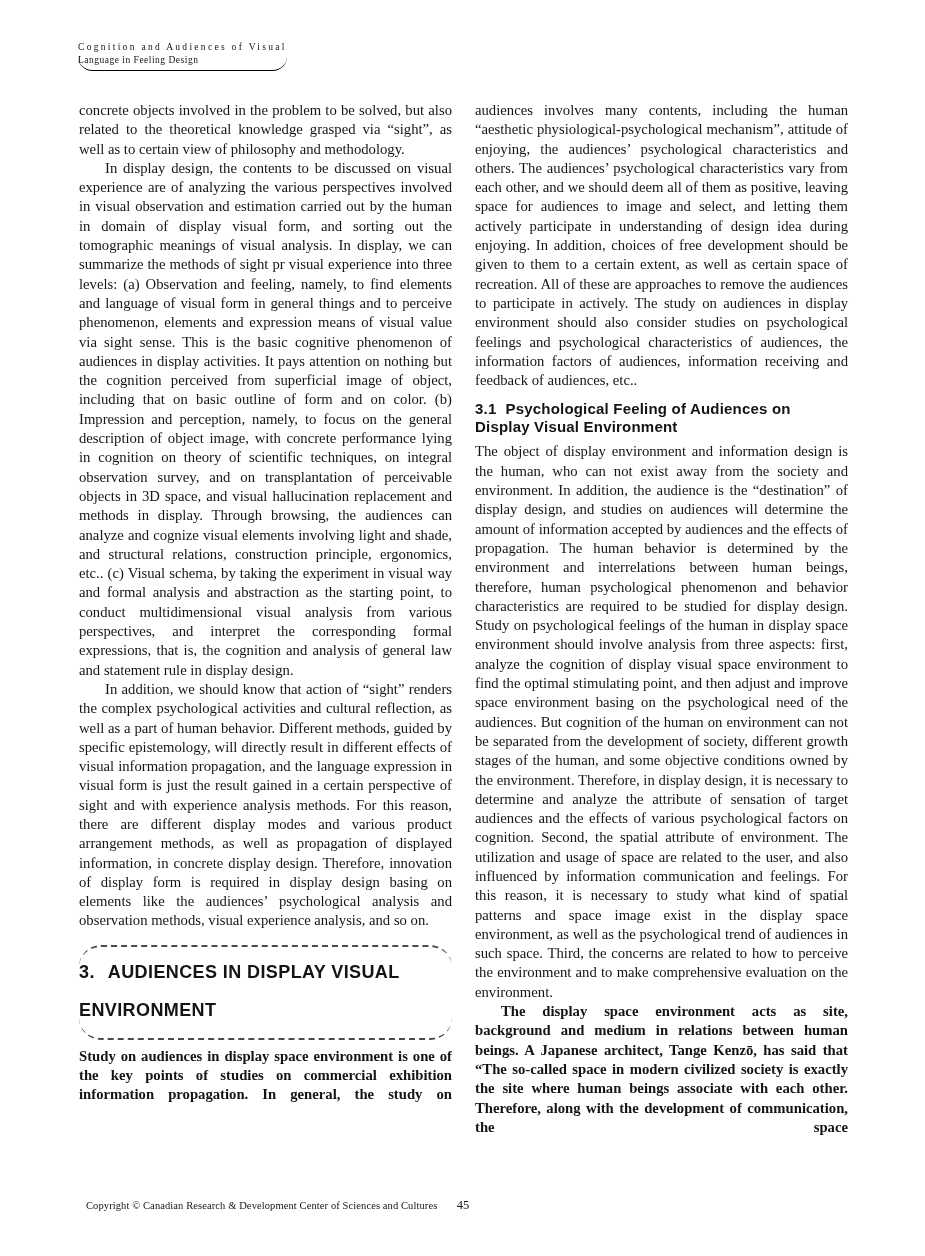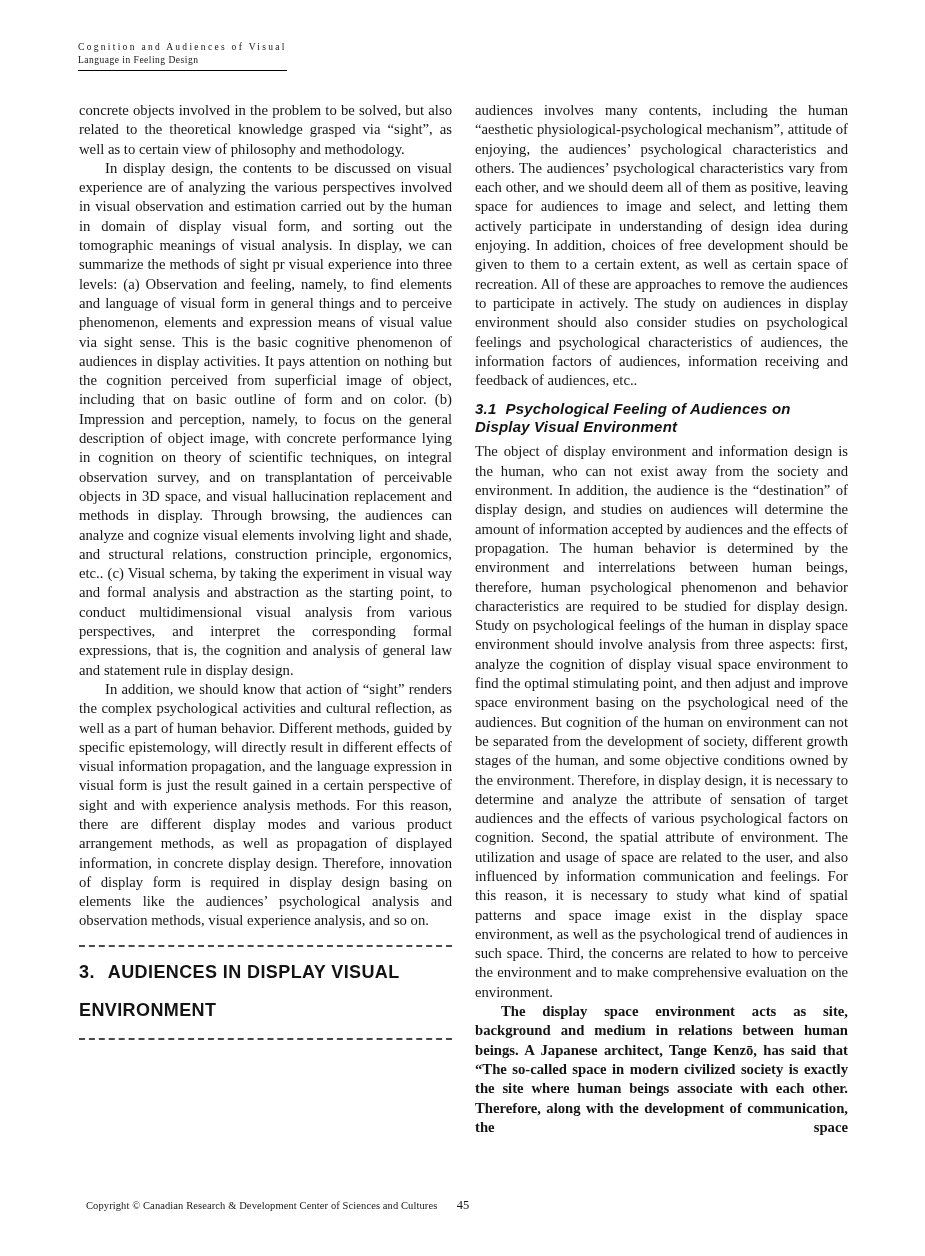--- a/index.html
+++ b/index.html
@@ -1,15 +1,15 @@
 <!DOCTYPE html>
 <html><head>
 <meta charset="utf-8">
 <style>
-  * { margin: 0; padding: 0; box-sizing: border-box; }
+  * { margin: 0; padding: 0; box-sizing: border-box; border-radius: 22px; }
   html, body { background: #ffffff; }
   body {
     width: 925px;
     height: 1256px;
     position: relative;
     font-family: "Liberation Serif", serif;
     color: #141414;
     overflow: hidden;
   }
   .page {
@@ -65,21 +65,20 @@
   .sec-num { margin-right: 13px; }
   .sub-heading {
     font-family: "Liberation Sans", sans-serif;
     font-weight: bold;
     font-size: 15px;
     line-height: 18px;
     letter-spacing: 0.2px;
     margin: 10px 0 6px 0;
     text-align: left;
     text-align-last: left;
-    font-style: italic;
   }
   .sub-num { margin-right: 9px; }
   .footer {
     position: absolute;
     left: 78px;
     right: 77px;
     top: 1198px;
     height: 20px;
   }
   .copyright {
@@ -109,20 +108,21 @@
 
   <div class="columns">
 
     <div class="col">
       <p class="para">concrete objects involved in the problem to be solved, but also related to the theoretical knowledge grasped via “sight”, as well as to certain view of philosophy and methodology.</p>
       <p class="para indent">In display design, the contents to be discussed on visual experience are of analyzing the various perspectives involved in visual observation and estimation carried out by the human in domain of display visual form, and sorting out the tomographic meanings of visual analysis. In display, we can summarize the methods of sight pr visual experience into three levels: (a) Observation and feeling, namely, to find elements and language of visual form in general things and to perceive phenomenon, elements and expression means of visual value via sight sense. This is the basic cognitive phenomenon of audiences in display activities. It pays attention on nothing but the cognition perceived from superficial image of object, including that on basic outline of form and on color. (b) Impression and perception, namely, to focus on the general description of object image, with concrete performance lying in cognition on theory of scientific techniques, on integral observation survey, and on transplantation of perceivable objects in 3D space, and visual hallucination replacement and methods in display. Through browsing, the audiences can analyze and cognize visual elements involving light and shade, and structural relations, construction principle, ergonomics, etc.. (c) Visual schema, by taking the experiment in visual way and formal analysis and abstraction as the starting point, to conduct multidimensional visual analysis from various perspectives, and interpret the corresponding formal expressions, that is, the cognition and analysis of general law and statement rule in display design.</p>
       <p class="para indent">In addition, we should know that action of “sight” renders the complex psychological activities and cultural reflection, as well as a part of human behavior. Different methods, guided by specific epistemology, will directly result in different effects of visual information propagation, and the language expression in visual form is just the result gained in a certain perspective of sight and with experience analysis methods. For this reason, there are different display modes and various product arrangement methods, as well as propagation of displayed information, in concrete display design. Therefore, innovation of display form is required in display design basing on elements like the audiences’ psychological analysis and observation methods, visual experience analysis, and so on.</p>
 
       <h2 class="sec-heading"><span class="sec-num">3.</span><span>AUDIENCES IN DISPLAY VISUAL ENVIRONMENT</span></h2>
 
+      <p class="para flow-cont">Study on audiences in display space environment is one of the key points of studies on commercial exhibition information propagation. In general, the study on</p>
     </div>
 
     <div class="col">
       <p class="para">audiences involves many contents, including the human “aesthetic physiological-psychological mechanism”, attitude of enjoying, the audiences’ psychological characteristics and others. The audiences’ psychological characteristics vary from each other, and we should deem all of them as positive, leaving space for audiences to image and select, and letting them actively participate in understanding of design idea during enjoying. In addition, choices of free development should be given to them to a certain extent, as well as certain space of recreation. All of these are approaches to remove the audiences to participate in actively. The study on audiences in display environment should also consider studies on psychological feelings and psychological characteristics of audiences, the information factors of audiences, information receiving and feedback of audiences, etc..</p>
 
       <h3 class="sub-heading"><span class="sub-num">3.1</span><span>Psychological Feeling of Audiences on Display Visual Environment</span></h3>
 
       <p class="para">The object of display environment and information design is the human, who can not exist away from the society and environment. In addition, the audience is the “destination” of display design, and studies on audiences will determine the amount of information accepted by audiences and the effects of propagation. The human behavior is determined by the environment and interrelations between human beings, therefore, human psychological phenomenon and behavior characteristics are required to be studied for display design. Study on psychological feelings of the human in display space environment should involve analysis from three aspects: first, analyze the cognition of display visual space environment to find the optimal stimulating point, and then adjust and improve space environment basing on the psychological need of the audiences. But cognition of the human on environment can not be separated from the development of society, different growth stages of the human, and some objective conditions owned by the environment. Therefore, in display design, it is necessary to determine and analyze the attribute of sensation of target audiences and the effects of various psychological factors on cognition. Second, the spatial attribute of environment. The utilization and usage of space are related to the user, and also influenced by information communication and feelings. For this reason, it is necessary to study what kind of spatial patterns and space image exist in the display space environment, as well as the psychological trend of audiences in such space. Third, the concerns are related to how to perceive the environment and to make comprehensive evaluation on the environment.</p>
       <p class="para indent flow-cont">The display space environment acts as site, background and medium in relations between human beings. A Japanese architect, Tange Kenzō, has said that “The so-called space in modern civilized society is exactly the site where human beings associate with each other. Therefore, along with the development of communication, the space</p>
     </div>

